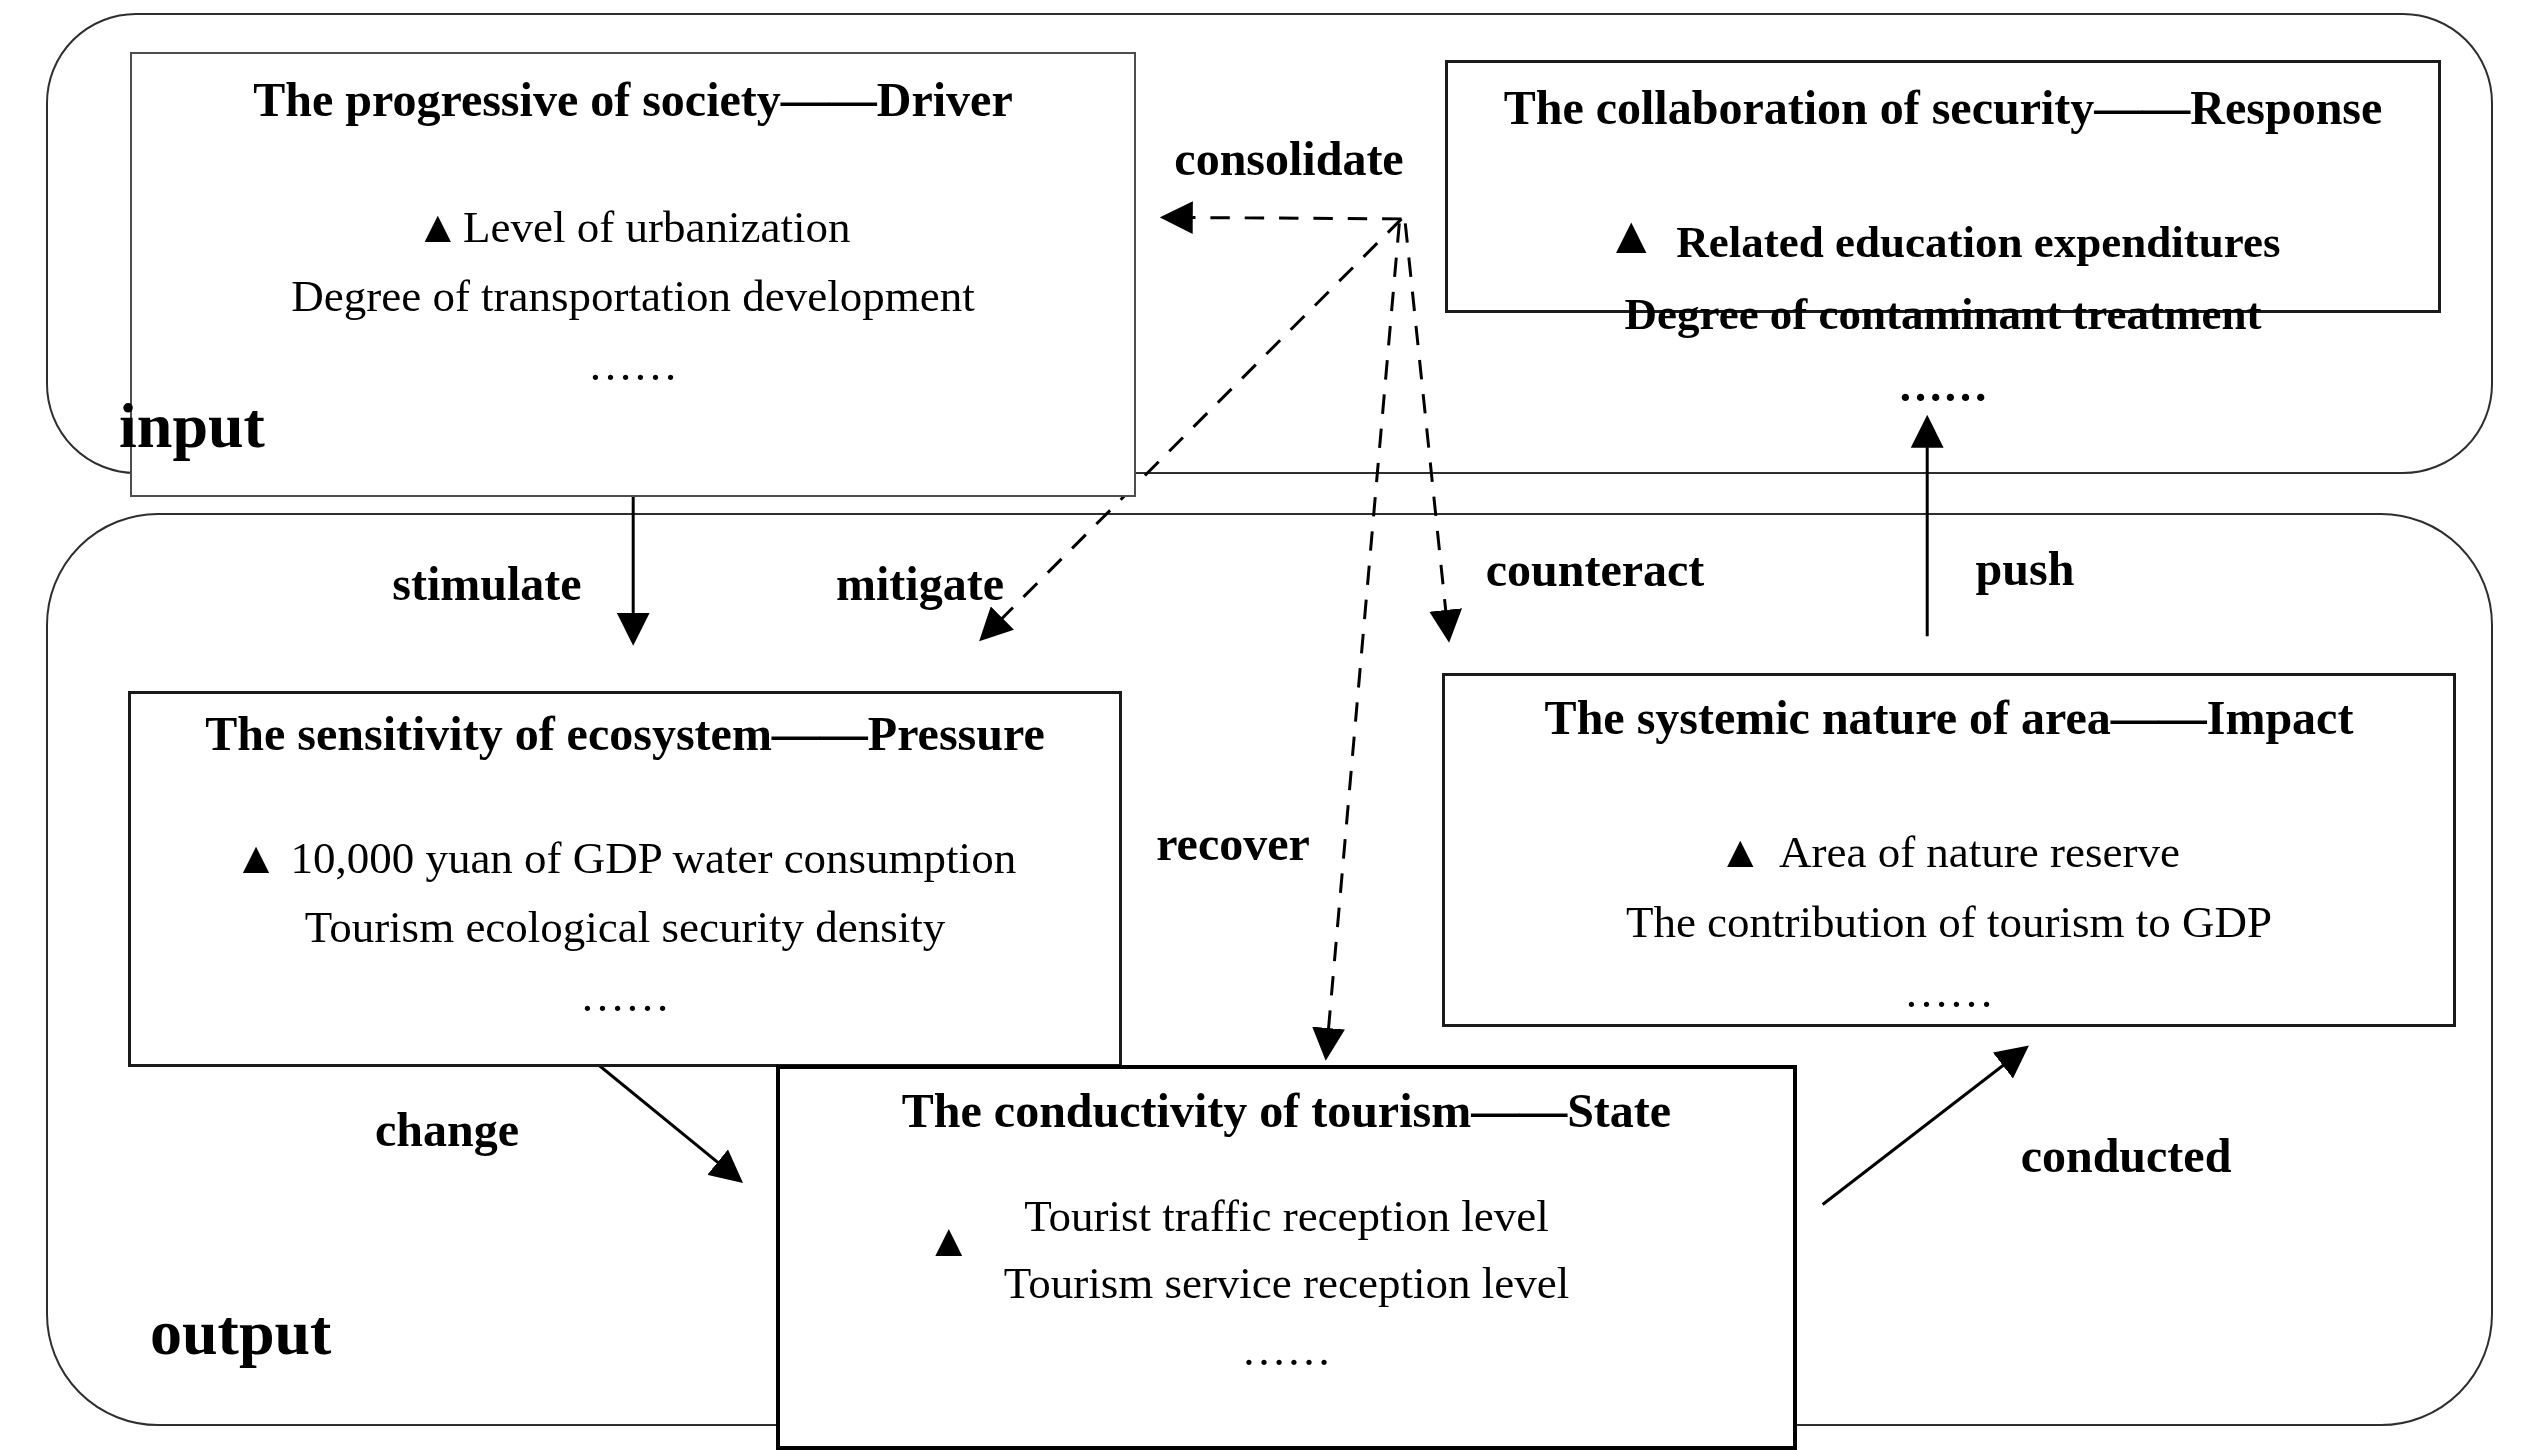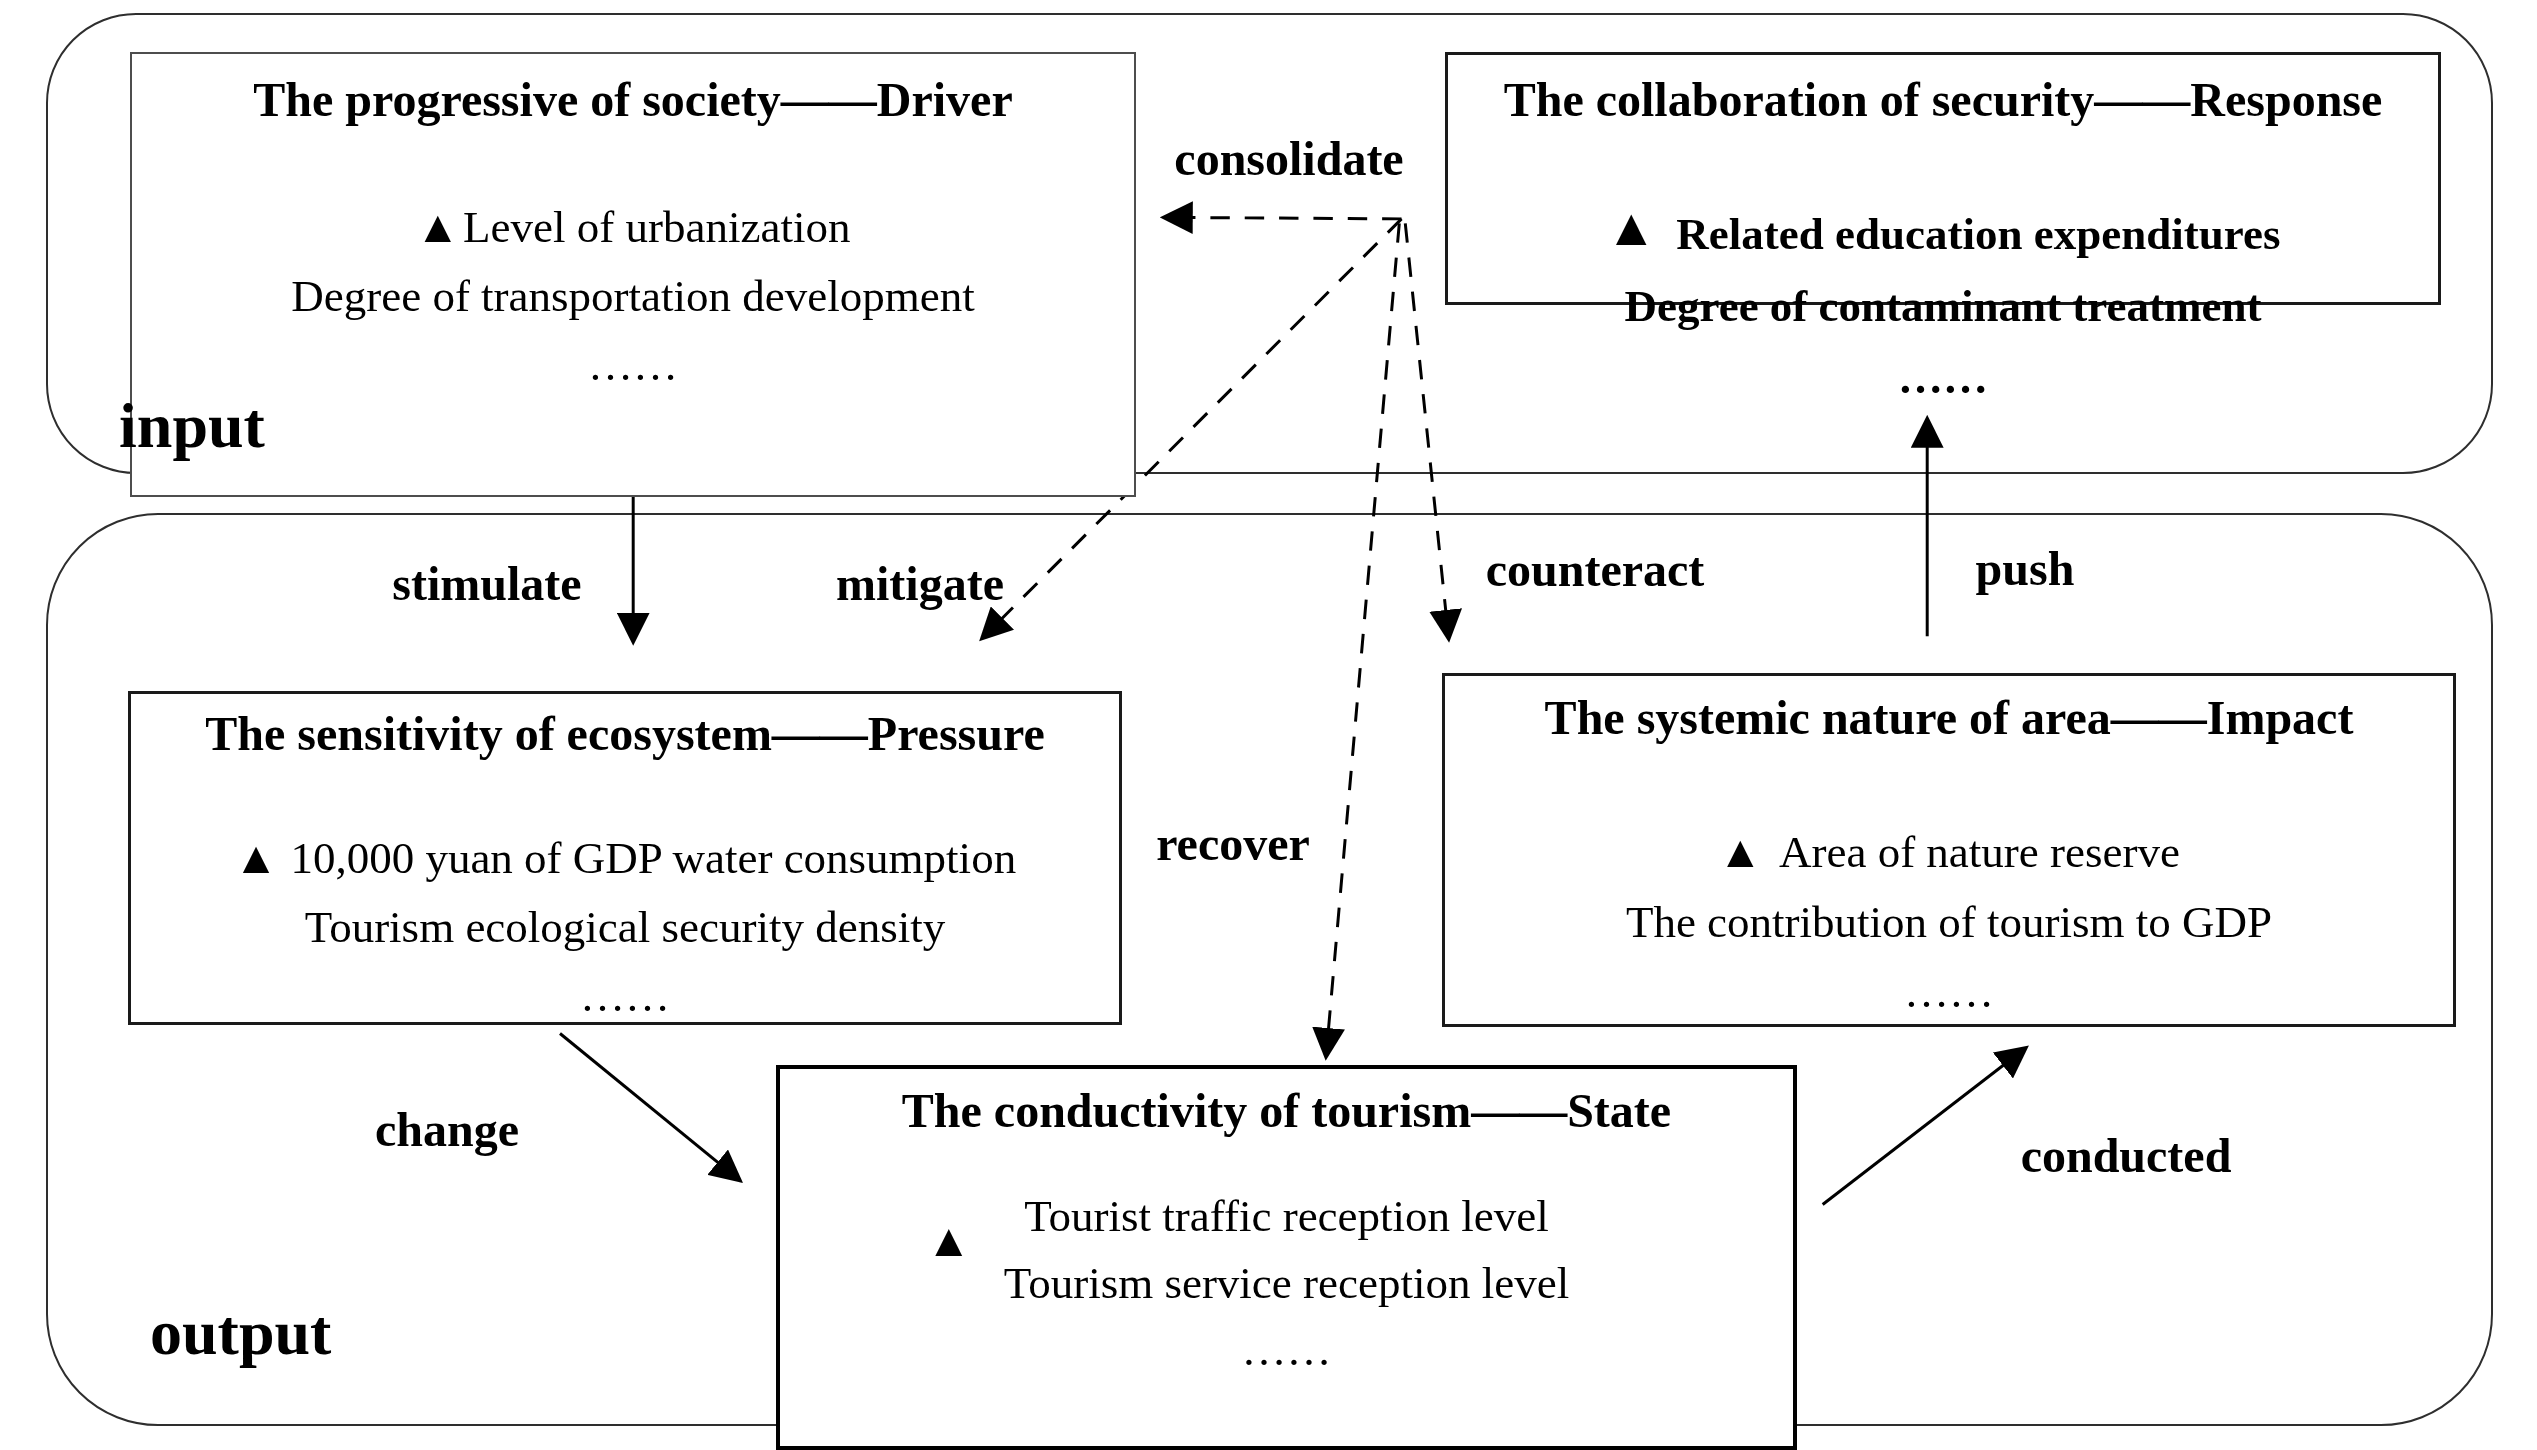--- a/index.html
+++ b/index.html
@@ -42,22 +42,22 @@
   .box {
     position: absolute;
     background: #ffffff;
     box-sizing: border-box;
     display: flex;
     flex-direction: column;
     align-items: center;
     z-index: 3;
   }
   .box.driver   { left: 130px;  top: 52px;   width: 1006px; height: 445px; border: 2.2px solid #4d4d4d; padding-top: 19.4px; }
-  .box.response { left: 1445px; top: 52px;   width: 996px; height: 253px; border: 3.7px solid #1a1a1a; padding-top: 18px; }
-  .box.pressure { left: 128px;  top: 691px;  width: 994px; height: 334px; border: 3.7px solid #1a1a1a; padding-top: 13.4px; }
+  .box.response { left: 1445px; top: 60px;   width: 996px; height: 253px; border: 3.7px solid #1a1a1a; padding-top: 18px; }
+  .box.pressure { left: 128px;  top: 691px;  width: 994px; height: 376px; border: 3.7px solid #1a1a1a; padding-top: 13.4px; }
   .box.impact   { left: 1442px; top: 673px;  width: 1014px; height: 354px; border: 3px solid #1a1a1a; padding-top: 15px; }
   .box.state    { left: 776px; top: 1065px; width: 1021px; height: 385px; border: 4.5px solid #000000; padding-top: 15px; }
 
   .box-title {
     font-weight: bold;
     font-size: 48px;
     line-height: 54px;
     white-space: nowrap;
     text-align: center;
   }

